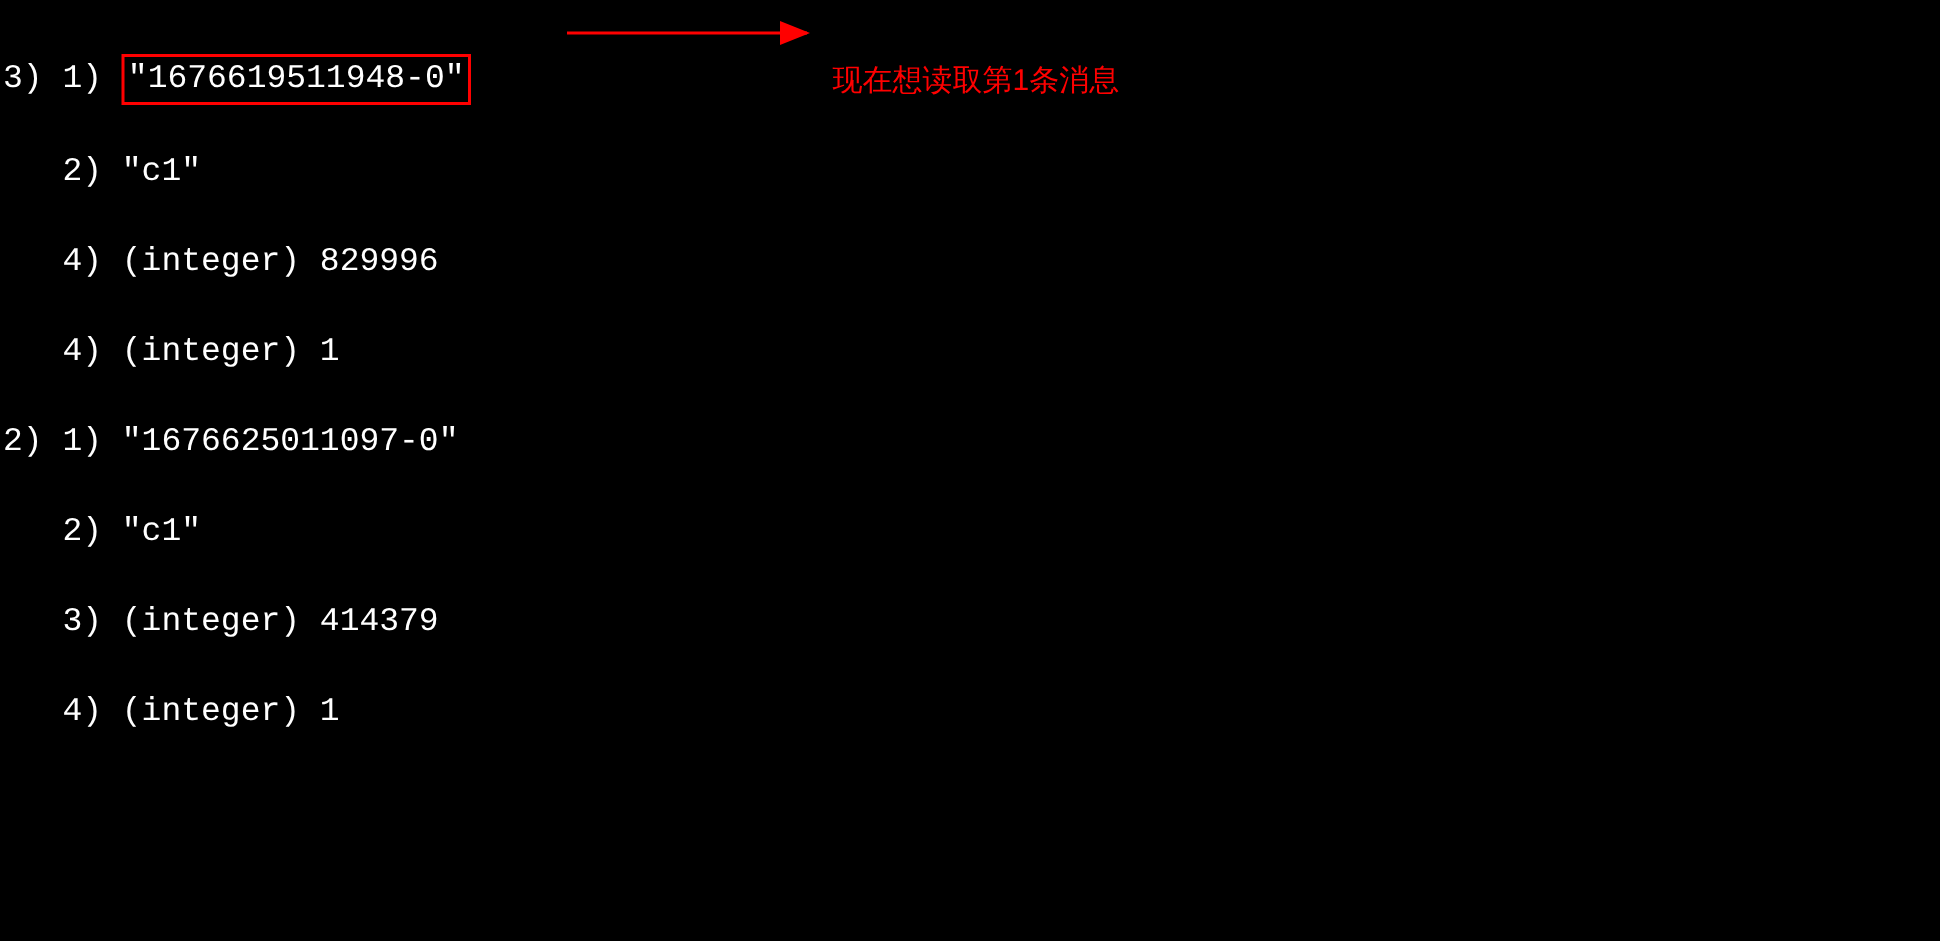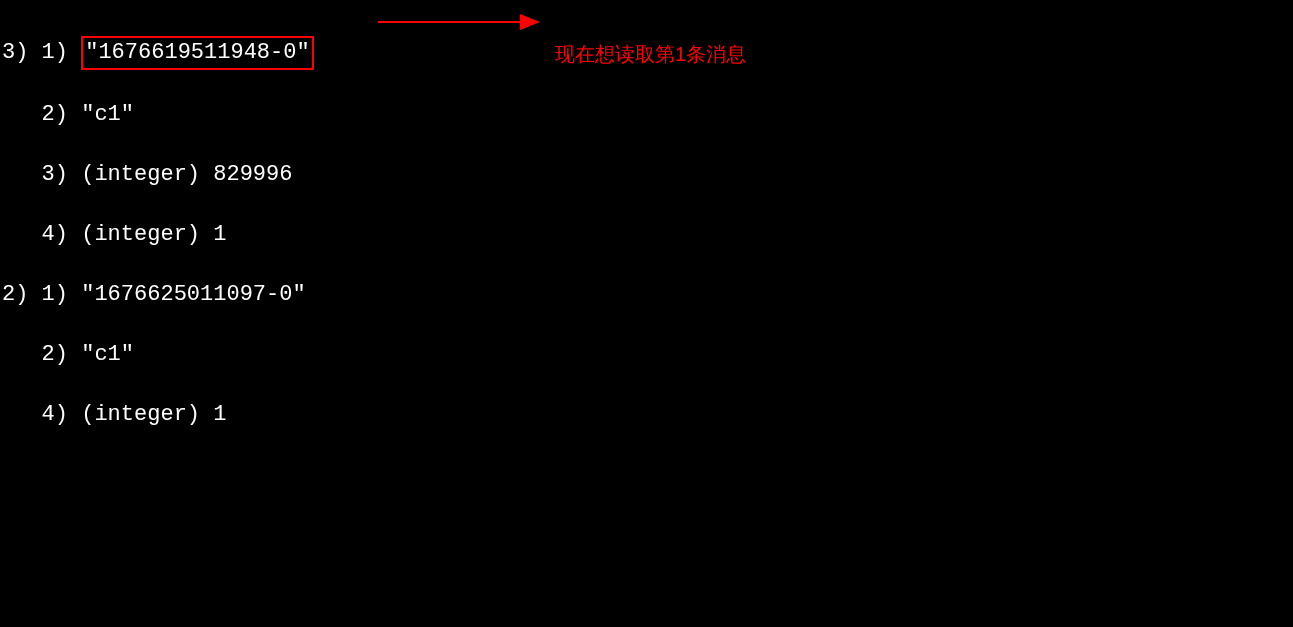--- a/index.html
+++ b/index.html
@@ -48,24 +48,25 @@
       left: 378px;
       pointer-events: none;
     }
   </style>
 </head>
 <body>
 
 <div class="terminal">
 <span class="line"><span>3) 1) </span><span class="box">"1676619511948-0"</span></span>
 <span class="line">   2) "c1"</span>
-<span class="line">   3) (integer) 829996</span>
+<span class="line">   4) (integer) 829996</span>
 <span class="line">   4) (integer) 1</span>
 <span class="line">2) 1) "1676625011097-0"</span>
 <span class="line">   2) "c1"</span>
+<span class="line">   3) (integer) 414379</span>
 <span class="line">   4) (integer) 1</span>
 
 
 
 
 
 
 
 </div>
 

